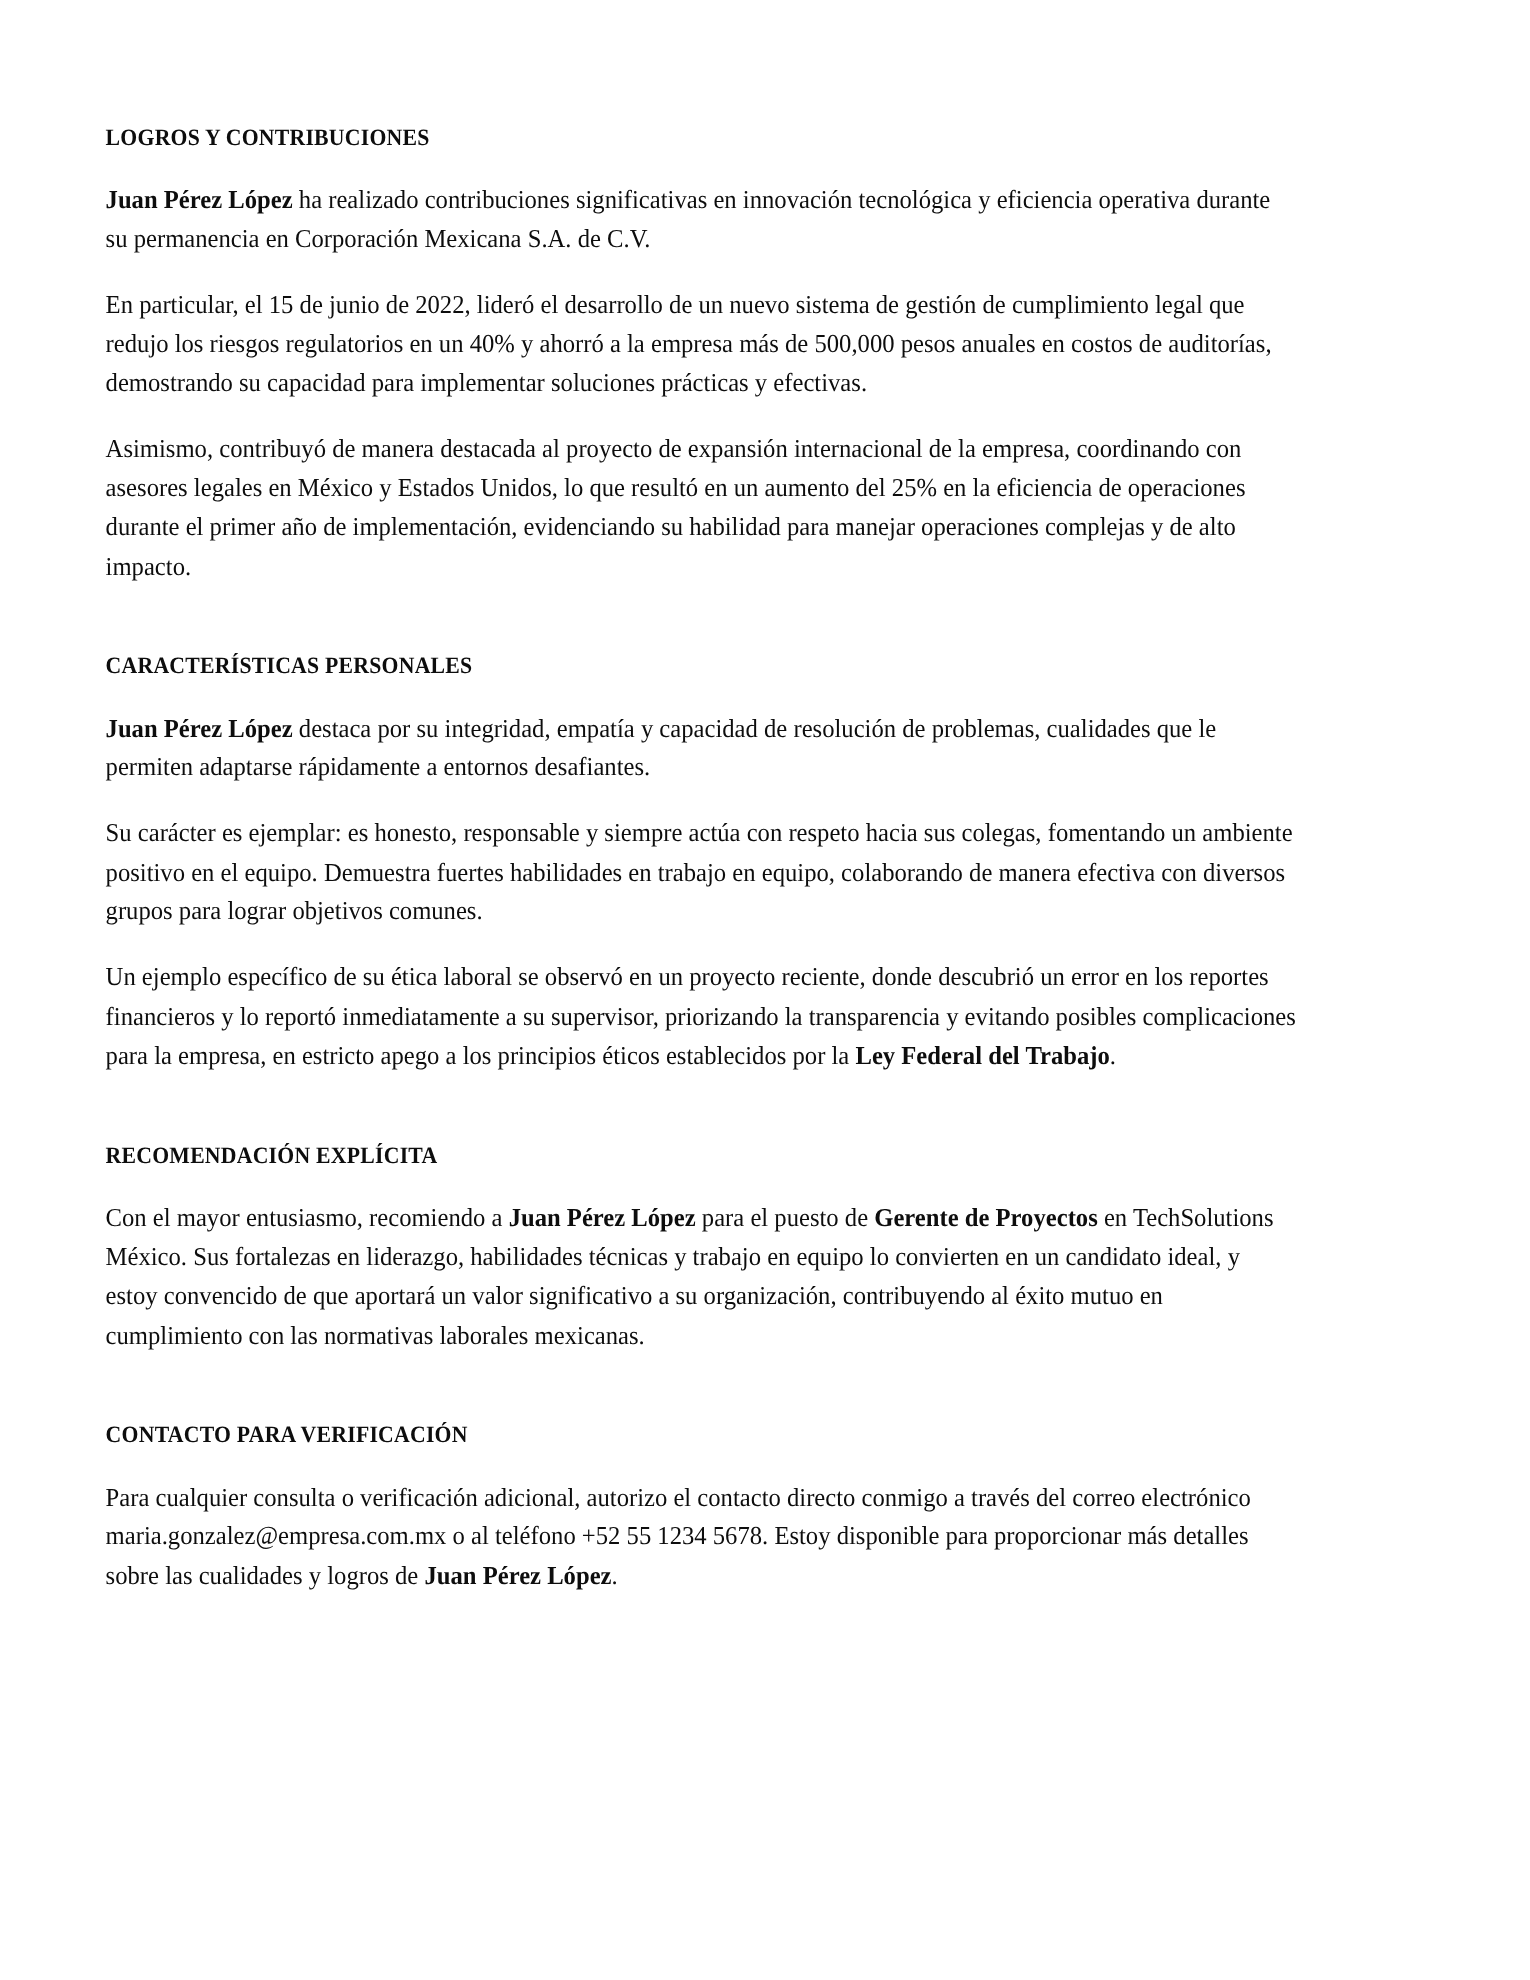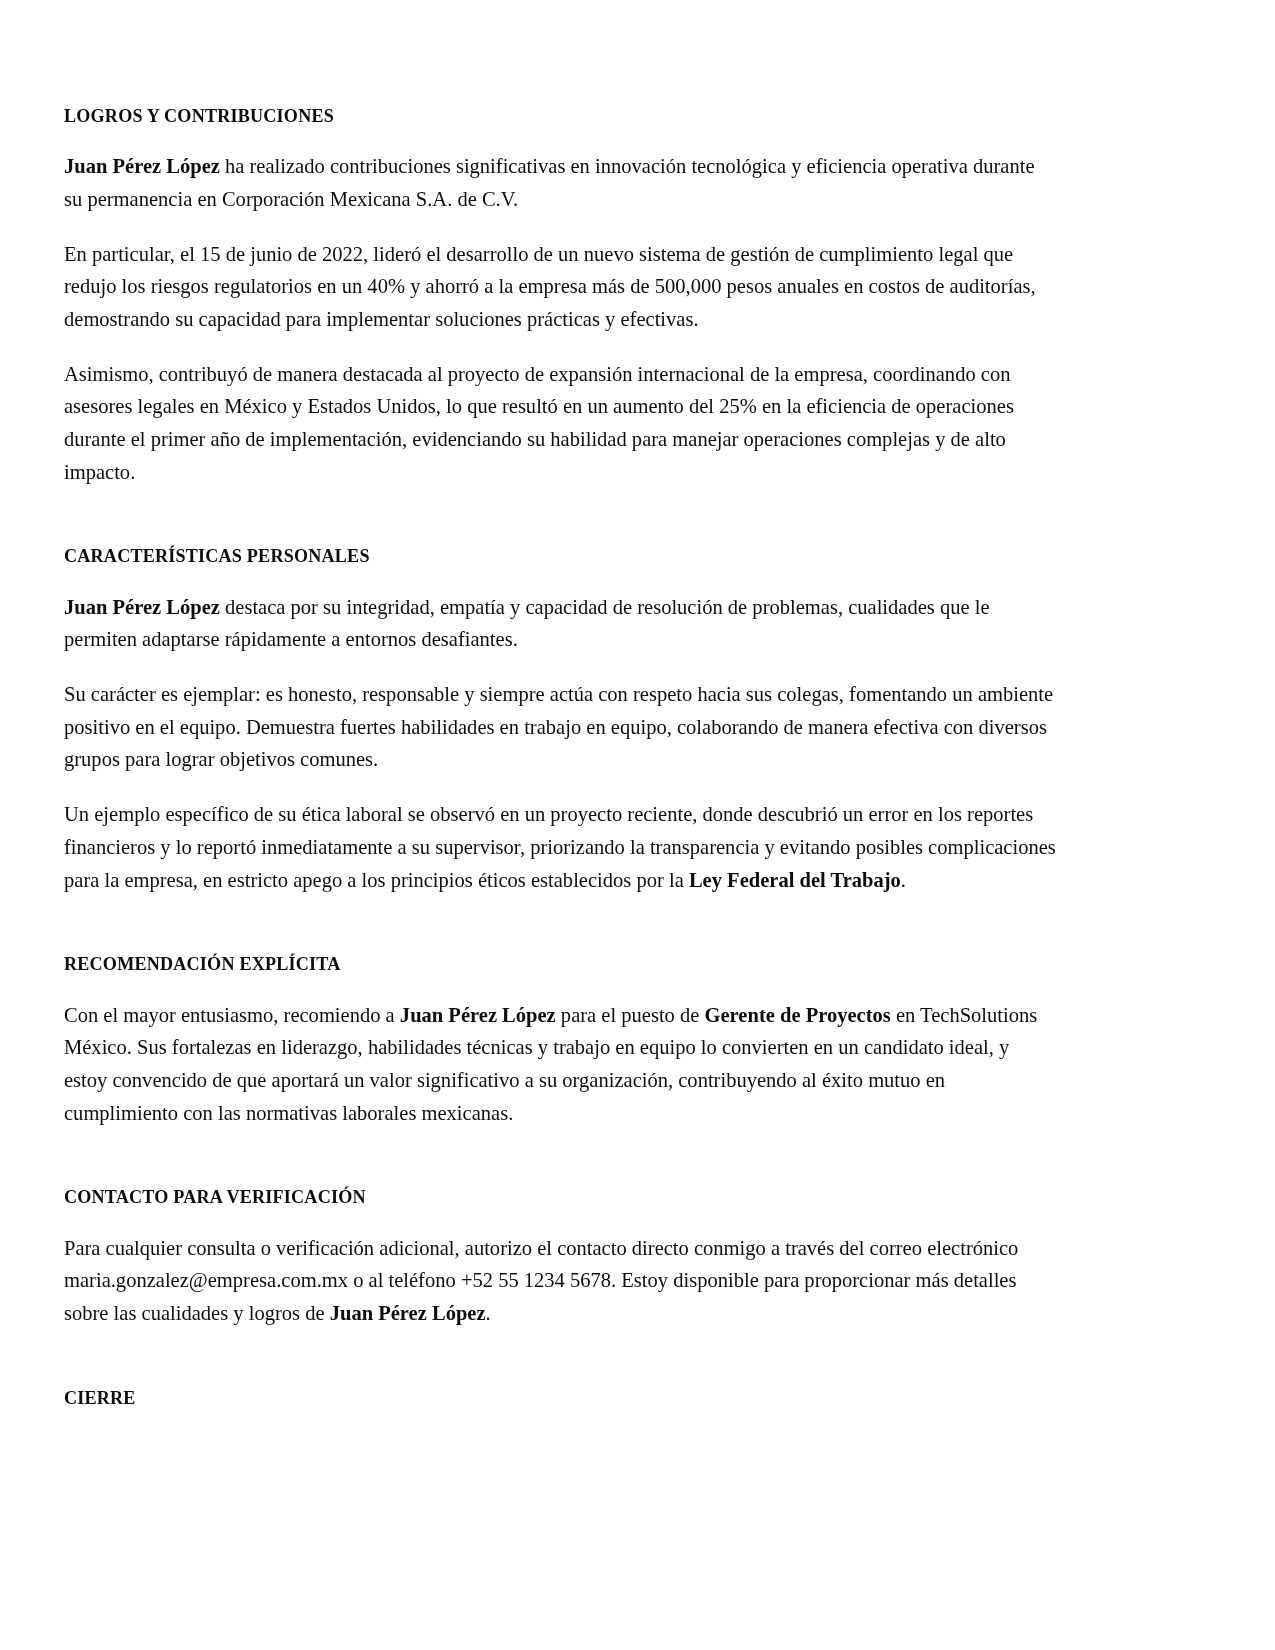--- a/index.html
+++ b/index.html
@@ -14,21 +14,21 @@
     font-family: "Liberation Serif", "DejaVu Serif", serif;
     color: #0d0d0d;
     -webkit-font-smoothing: antialiased;
   }
   .page {
     position: relative;
     width: 1161px;
     height: 1650px;
     background: #ffffff;
     box-sizing: border-box;
-    padding: 104px 112px 60px 64px;
+    padding: 104px 112px 60px 88px;
   }
   .doc-body {
     width: 1000px;
   }
   h2.section-heading {
     font-size: 19.5px;
     font-weight: bold;
     letter-spacing: 0.2px;
     margin: 0 0 22px 0;
     line-height: 1.25;
@@ -97,18 +97,15 @@
 
     <div class="section">
       <h2 class="section-heading">CONTACTO PARA VERIFICACIÓN</h2>
       <p class="para">
         <span>Para cualquier consulta o verificación adicional, autorizo el contacto directo conmigo a través del correo electrónico maria.gonzalez@empresa.com.mx o al teléfono +52 55 1234 5678. Estoy disponible para proporcionar más detalles sobre las cualidades y logros de </span><span class="b">Juan Pérez López</span><span>.</span>
       </p>
     </div>
 
     <div class="gap-xl"></div>
 
-    <div class="section">
-      <h2 class="section-heading">CIERRE</h2>
-    </div>
 
   </div>
 </div>
 
 </body></html>

